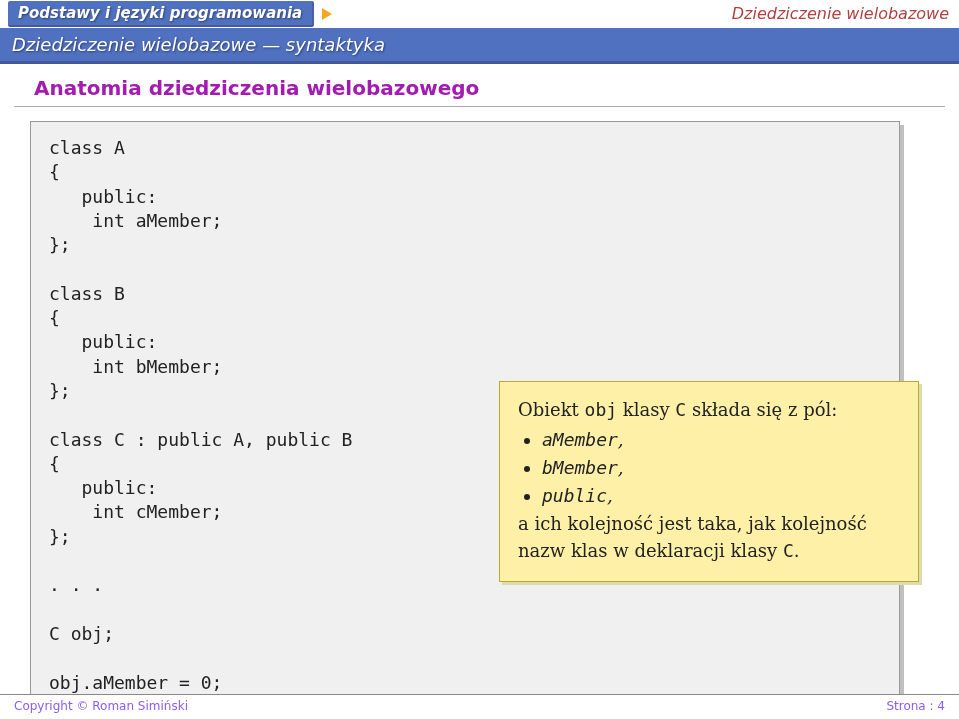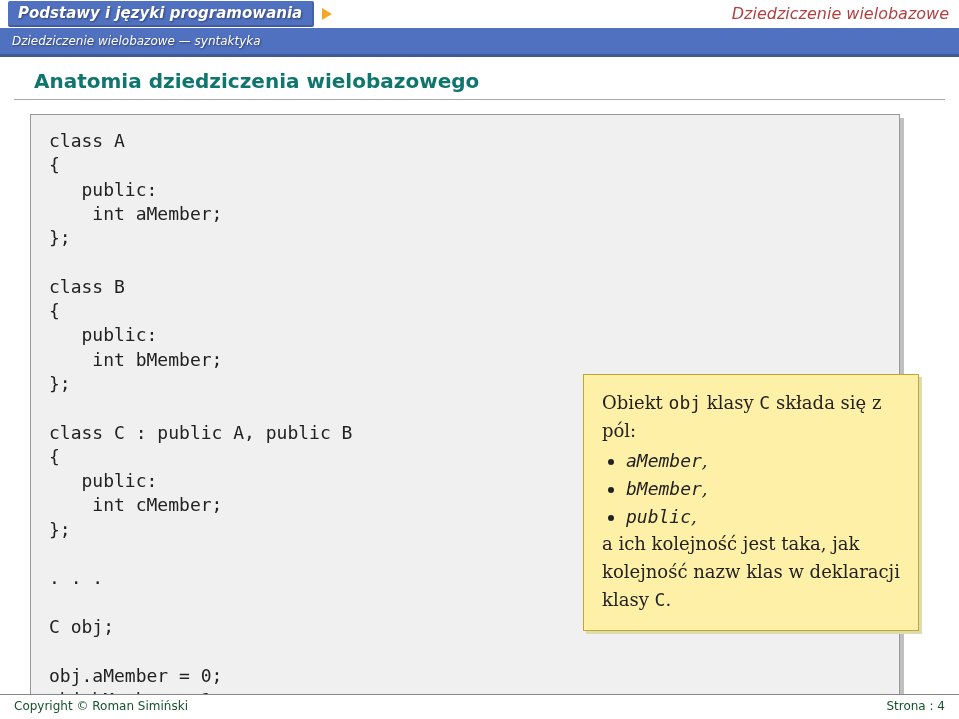--- a/index.html
+++ b/index.html
@@ -43,30 +43,30 @@
     position: absolute;
     right: 10px;
     top: 4px;
     font-size: 16px;
     font-style: italic;
     color: #b04040;
   }
   .subtitle-bar {
     background: #5070c0;
     color: #ffffff;
-    font-size: 12px;
+    font-size: 18px;
     font-style: italic;
     padding: 6px 12px;
     text-shadow: 1px 1px 2px rgba(0,0,0,0.45);
     border-bottom: 3px solid rgba(0,0,0,0.2);
   }
   .section-title {
     font-size: 20px;
     font-weight: bold;
-    color: #0f766e;
+    color: #a21caf;
     padding: 12px 20px 6px 20px;
     border-bottom: 1px solid #aaa;
     margin: 0 14px 14px 14px;
   }
   .content-area {
     padding: 0 30px;
     position: relative;
   }
   .code-box {
     background: #f0f0f0;
@@ -78,39 +78,39 @@
     color: #222;
     line-height: 1.35;
     white-space: pre;
     width: 870px;
     position: relative;
   }
   .note-box {
     position: absolute;
     right: 40px;
     top: 260px;
-    width: 336px;
+    width: 420px;
     background: #fff0a8;
     border: 1px solid #c0a82f;
     box-shadow: 3px 3px 0 #dcdcb0;
     padding: 14px 18px 16px 18px;
     font-family: Georgia, "DejaVu Serif", serif;
     font-size: 18px;
     color: #222;
     line-height: 1.55;
   }
   .note-box .mono { font-family: "DejaVu Sans Mono", monospace; font-size: 18px; }
   .note-box ul { list-style: disc; padding-left: 24px; margin-top: 2px; }
   .note-box li { margin: 0; font-style: italic; }
   .footer {
     position: absolute;
     bottom: 0; left: 0; right: 0;
     border-top: 1px solid #888;
     font-size: 12px;
-    color: #14532d;
+    color: #8b5cf6;
     padding: 4px 14px 6px 14px;
     display: flex;
     justify-content: space-between;
     background: #fff;
   }
 </style>
 </head>
 <body>
 
 <div class="header">

